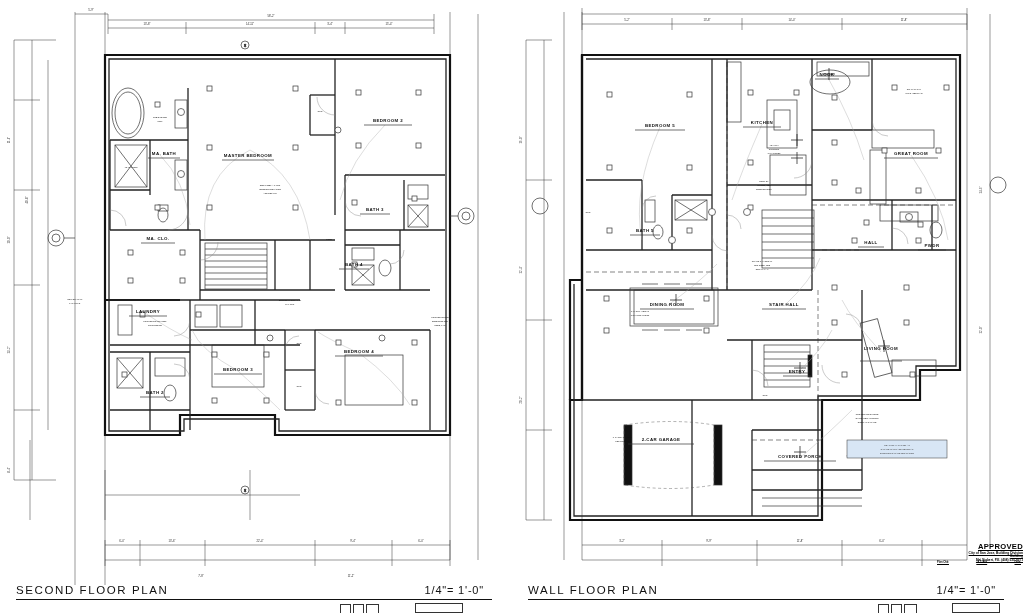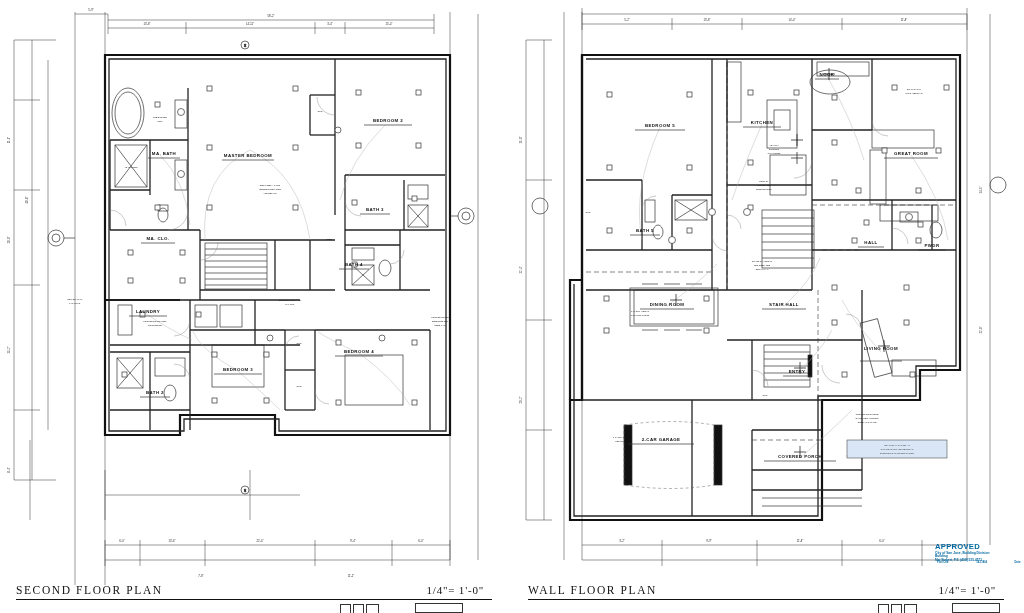--- a/index.html
+++ b/index.html
@@ -22,27 +22,27 @@
   .fill-d{fill:#111;}
 
   text{font-family:"Liberation Sans",sans-serif;fill:#111;}
   .rm2{font-size:4.4px;letter-spacing:.4px;text-anchor:middle;font-weight:bold;}
   .tiny{font-size:2.5px;text-anchor:middle;fill:#222;}
   .tiny2{font-size:2.1px;text-anchor:middle;fill:#333;}
   .dimtxt{font-size:2.7px;text-anchor:middle;fill:#222;}
   .dimtxtv{font-size:2.7px;text-anchor:middle;fill:#222;}
   .sym{font-size:3.2px;text-anchor:middle;fill:#111;}
 
-  .titlewrap{position:absolute;left:0;width:512px;top:584px;height:20px;font-family:Liberation Serif, serif;}
+  .titlewrap{position:absolute;left:0;width:512px;top:584px;height:20px;}
   .title-row{position:relative;height:15px;}
   .title-txt{position:absolute;left:16px;top:0;font-size:11.5px;letter-spacing:1.6px;color:#111;}
   .title-scale{position:absolute;right:28px;top:0;font-size:11px;letter-spacing:.8px;color:#111;}
   .title-rule{position:absolute;left:16px;right:20px;top:15px;height:0;border-top:1.1px solid #111;}
 
-  .stamp{position:absolute;left:935px;top:543px;width:88px;text-align:left;color:#0369a1;line-height:1.12;}
+  .stamp{position:absolute;left:935px;top:543px;width:88px;text-align:right;color:#000000;line-height:1.12;text-decoration:underline;}
   .stamp .s1{font-size:7.6px;font-weight:bold;letter-spacing:.3px;}
   .stamp .s2{font-size:3.3px;font-weight:bold;}
   .stamp .s3{font-size:3.2px;font-weight:bold;}
   .stamp .s4{font-size:3.2px;font-weight:bold;}
   .stamp .s5{font-size:2.6px;font-weight:bold;display:flex;justify-content:space-between;padding:0 2px;}
   .legendbox{position:absolute;height:8px;border:1px solid #333;}
 </style>
 </head>
 <body>
 

